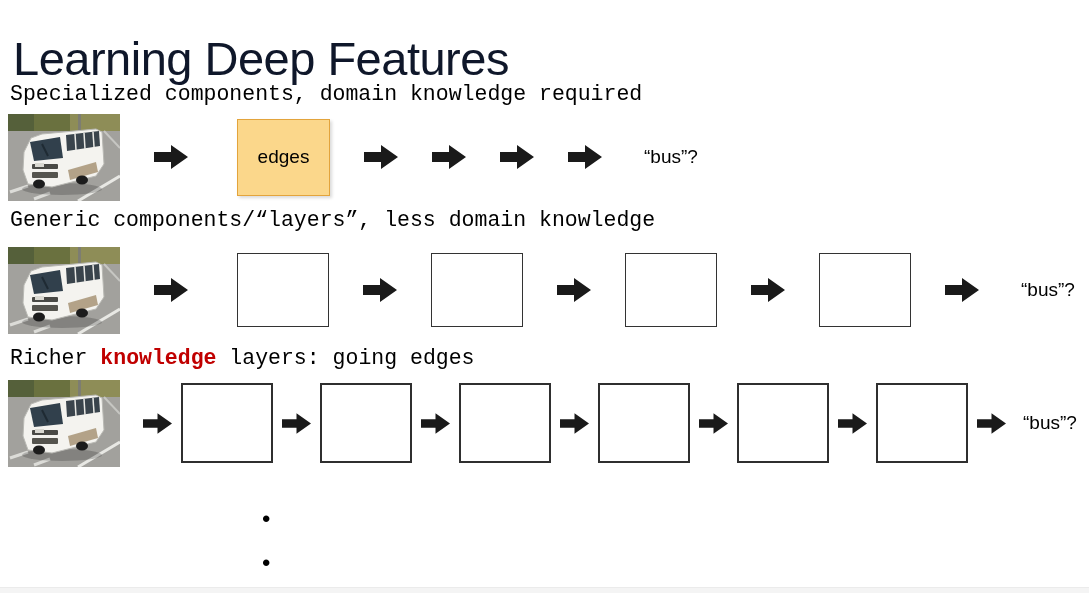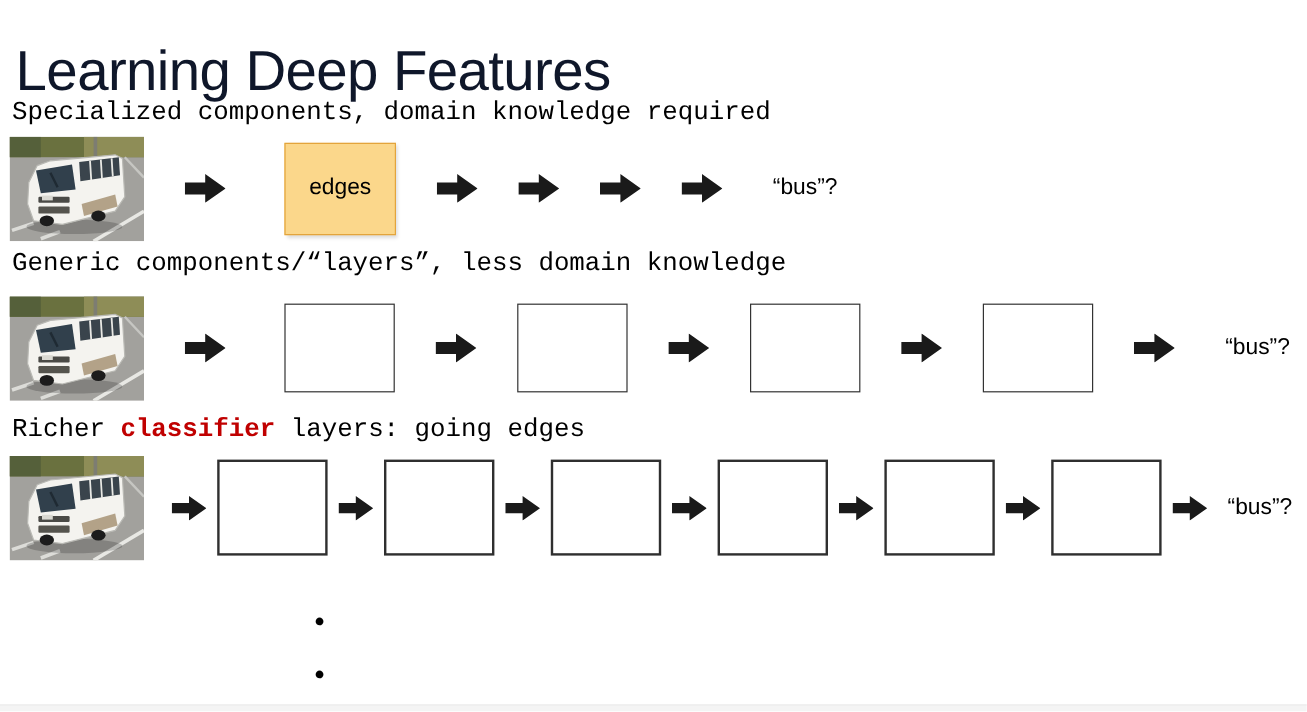--- a/index.html
+++ b/index.html
@@ -143,21 +143,21 @@
       <use href="#arr"></use>
     </svg>
   <div class="box box-b empty-b"></div>
   <svg class="arrow arrow-a">
       <use href="#arr"></use>
     </svg>
   <div class="out-label">“bus”?</div>
 </div>
 
 <div class="row-label" style="top:346px">
-  <span>Richer </span><span class="em-red">classifier</span><span> layers: going edges</span>
+  <span>Richer </span><span class="em-red">knowledge</span><span> layers: going edges</span>
 </div>
 <div class="pipeline row-c" style="top:378px">
   <svg class="photo">
       <use href="#busimg"></use>
     </svg>
   <svg class="arrow arrow-c first-arrow-c">
       <use href="#arr"></use>
     </svg>
   <div class="box box-c empty-c"></div>
   <svg class="arrow arrow-c">

